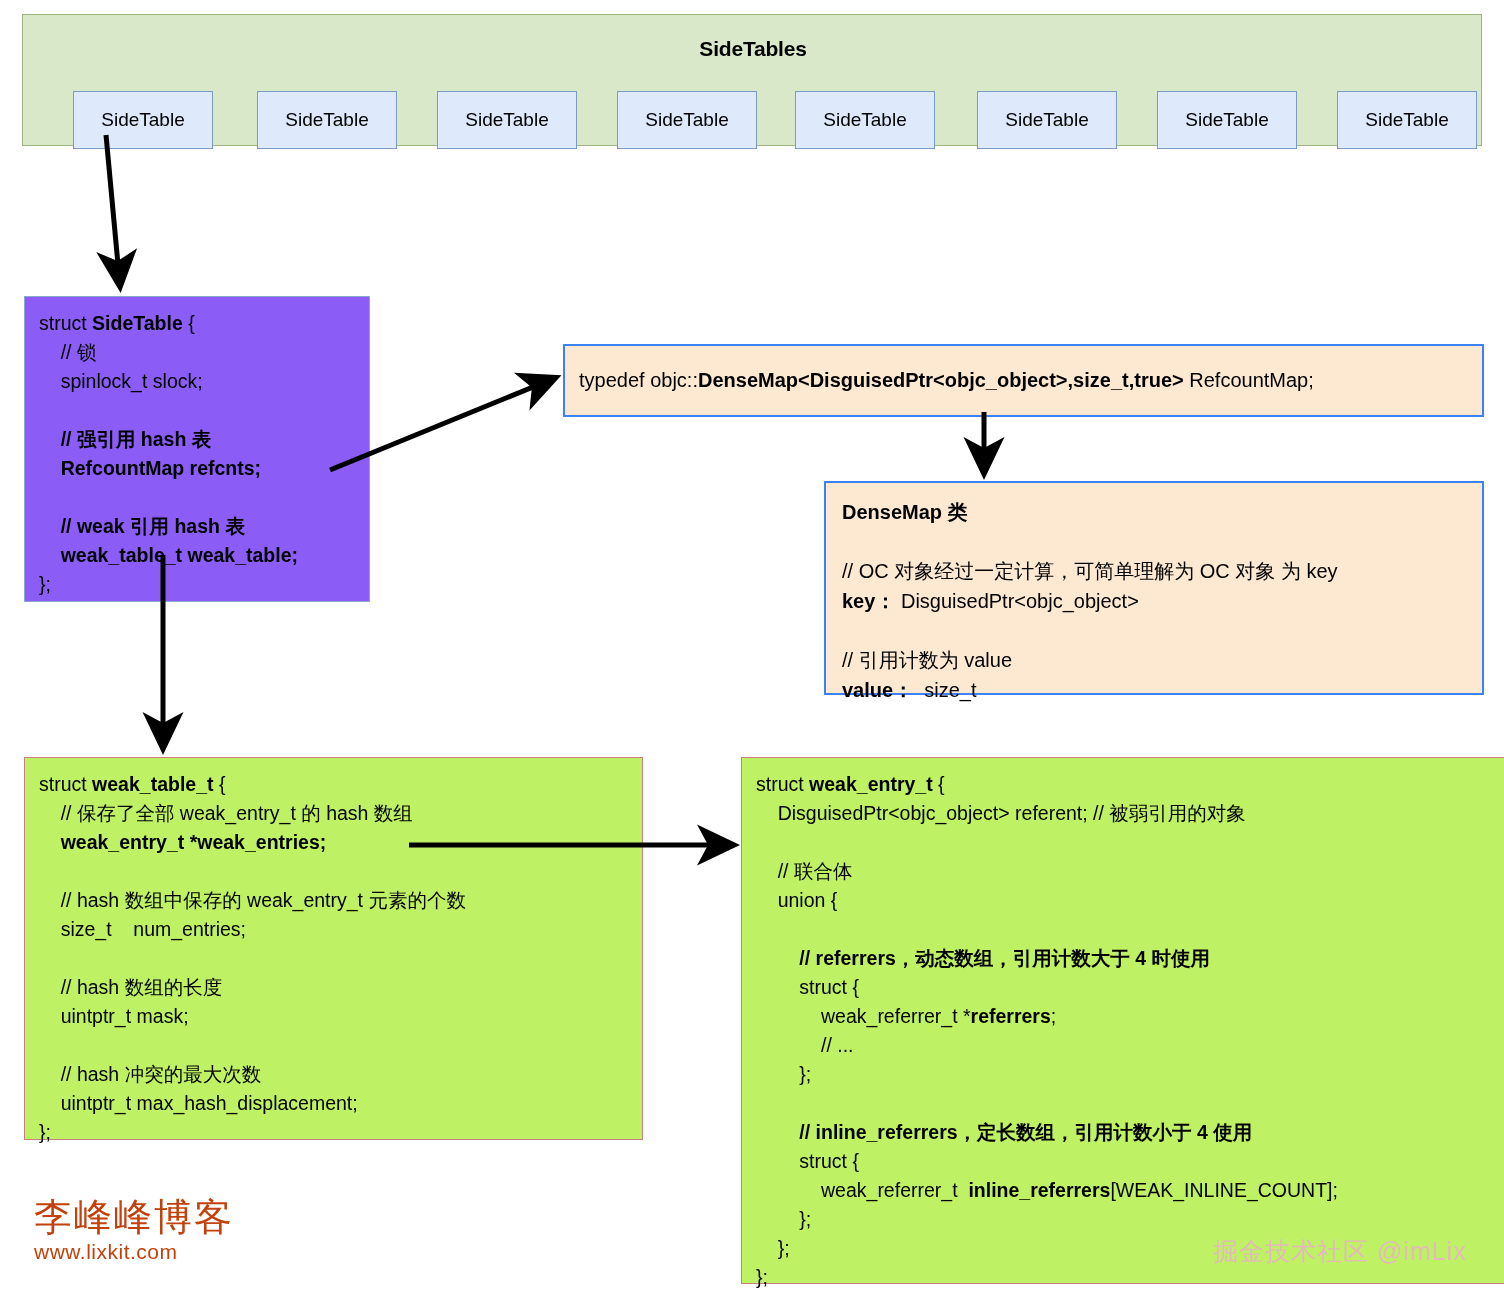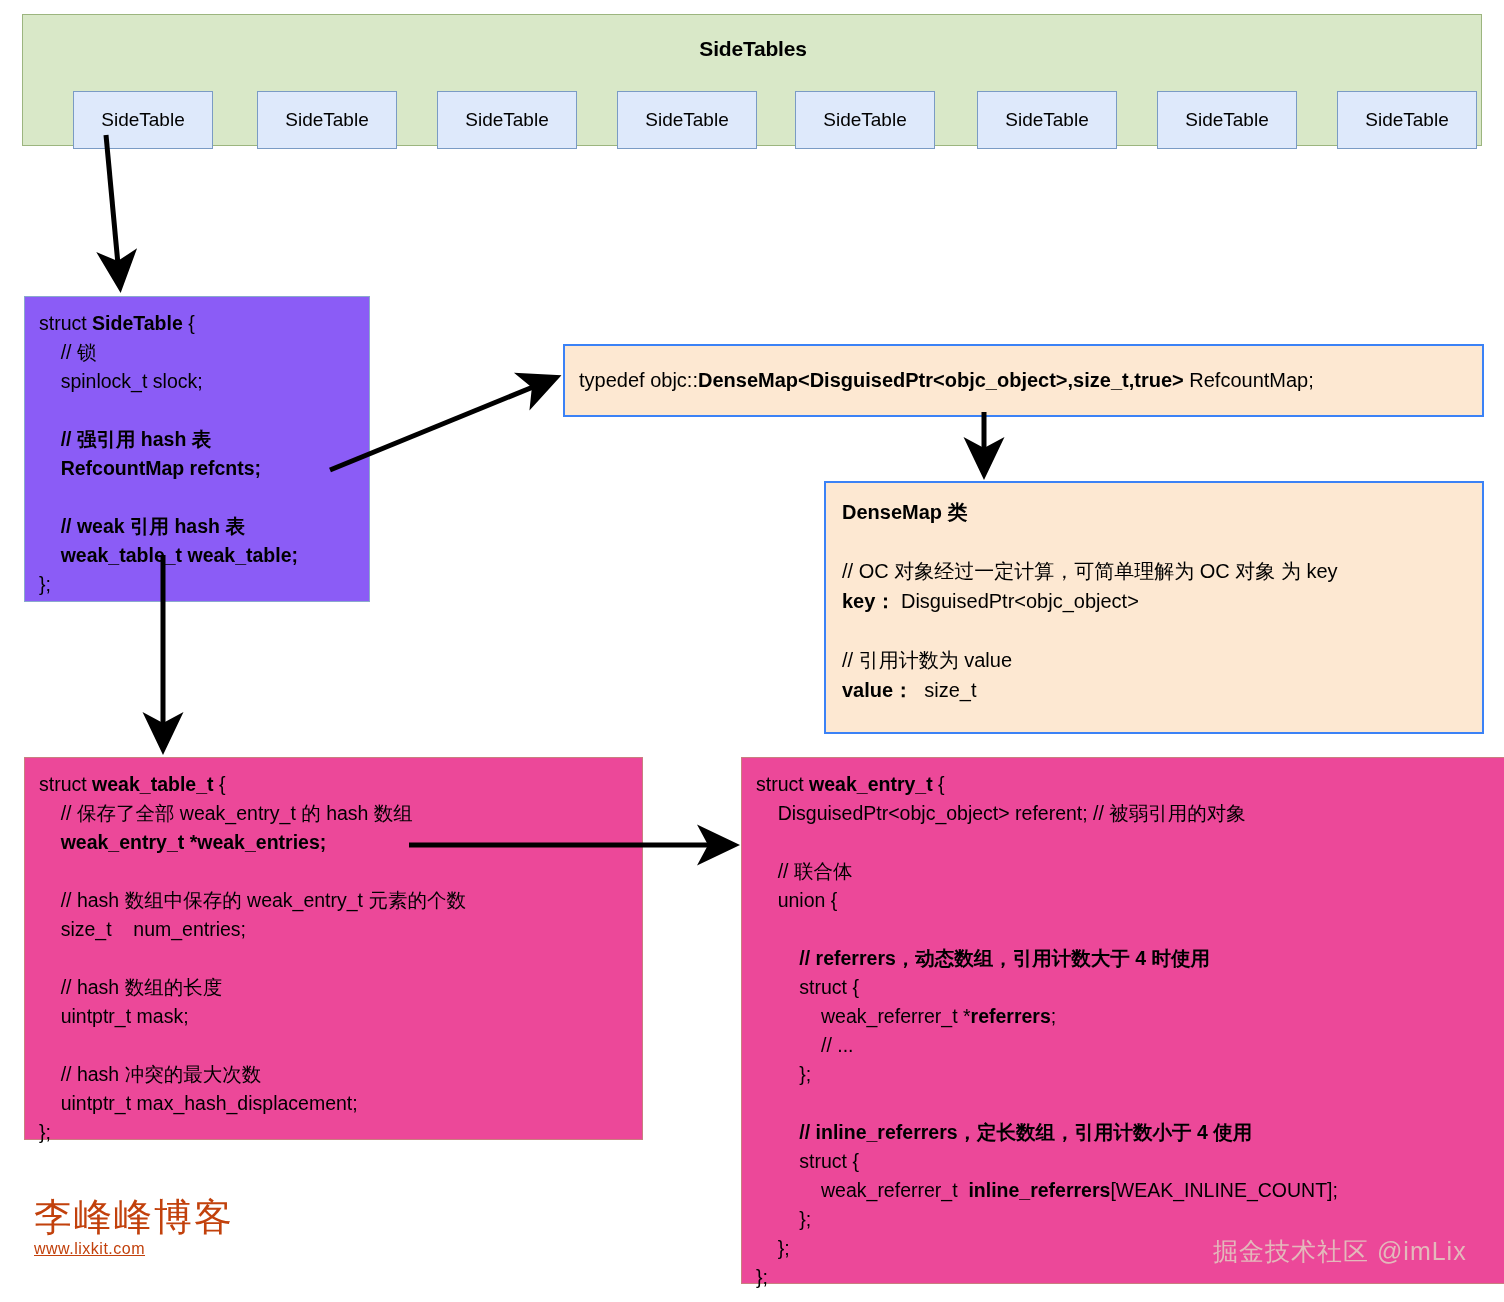--- a/index.html
+++ b/index.html
@@ -60,21 +60,21 @@
   }
   .box-blue {
     background: #8b5cf6;
     border: 1.5px solid #8aa9cd;
   }
   .box-orange {
     background: #fde8d2;
     border: 2px solid #3b82f6;
   }
   .box-pink {
-    background: #ec4899;
+    background: #bef264;
     border: 1.5px solid #c97f7f;
   }
 
   .code {
     font-family: "Liberation Sans", "DejaVu Sans", sans-serif;
     font-size: 19.5px;
     line-height: 29px;
     white-space: pre;
   }
   .code.lg { font-size: 20px; line-height: 30px; }
@@ -85,21 +85,21 @@
     left: 24px; top: 296px; width: 346px; height: 306px;
     padding: 12px 0 0 14px;
   }
   #box-typedef {
     left: 563px; top: 344px; width: 921px; height: 73px;
     padding: 0 0 0 14px;
     display: flex; align-items: center;
   }
   #box-typedef .code { font-size: 20px; }
   #box-densemap {
-    left: 824px; top: 481px; width: 660px; height: 253px;
+    left: 824px; top: 481px; width: 660px; height: 214px;
     padding: 14px 0 0 16px;
   }
   #box-weaktable {
     left: 24px; top: 757px; width: 619px; height: 383px;
     padding: 12px 0 0 14px;
   }
   #box-weakentry {
     left: 741px; top: 757px; width: 899px; height: 527px;
     padding: 12px 0 0 14px;
   }
@@ -110,21 +110,21 @@
     pointer-events: none;
   }
 
   
   #watermark-left {
     left: 34px; top: 1196px;
     color: #c2410c;
     line-height: 1.15;
   }
   #watermark-left .wm-title { font-size: 38px; letter-spacing: 2px; }
-  #watermark-left .wm-url { font-size: 16px; letter-spacing: 0.5px; text-decoration: underline; }
+  #watermark-left .wm-url { font-size: 21px; letter-spacing: 0.5px; }
   #watermark-right {
     left: 1213px; top: 1235px;
     font-size: 25px;
     color: #e3b9bb;
     letter-spacing: 1px;
   }
 </style>
 </head>
 <body>
 

